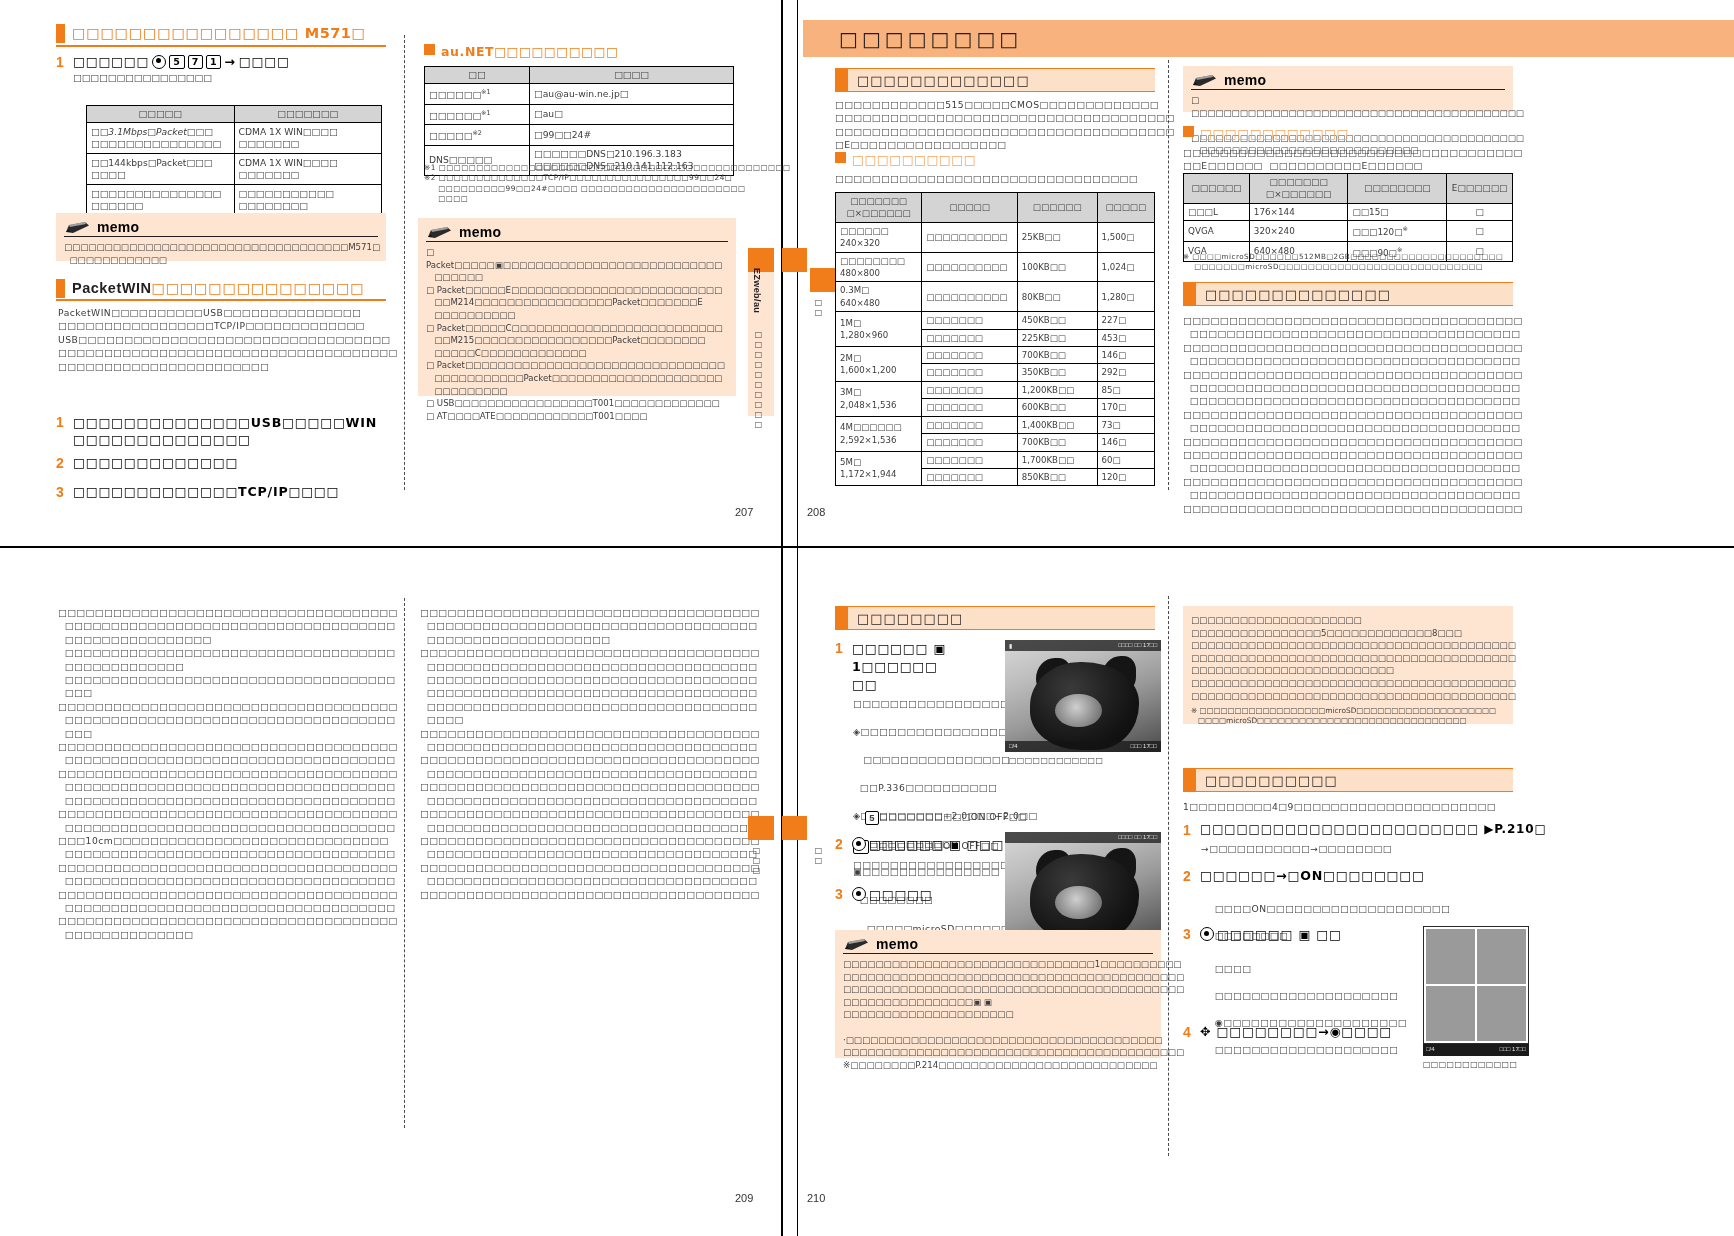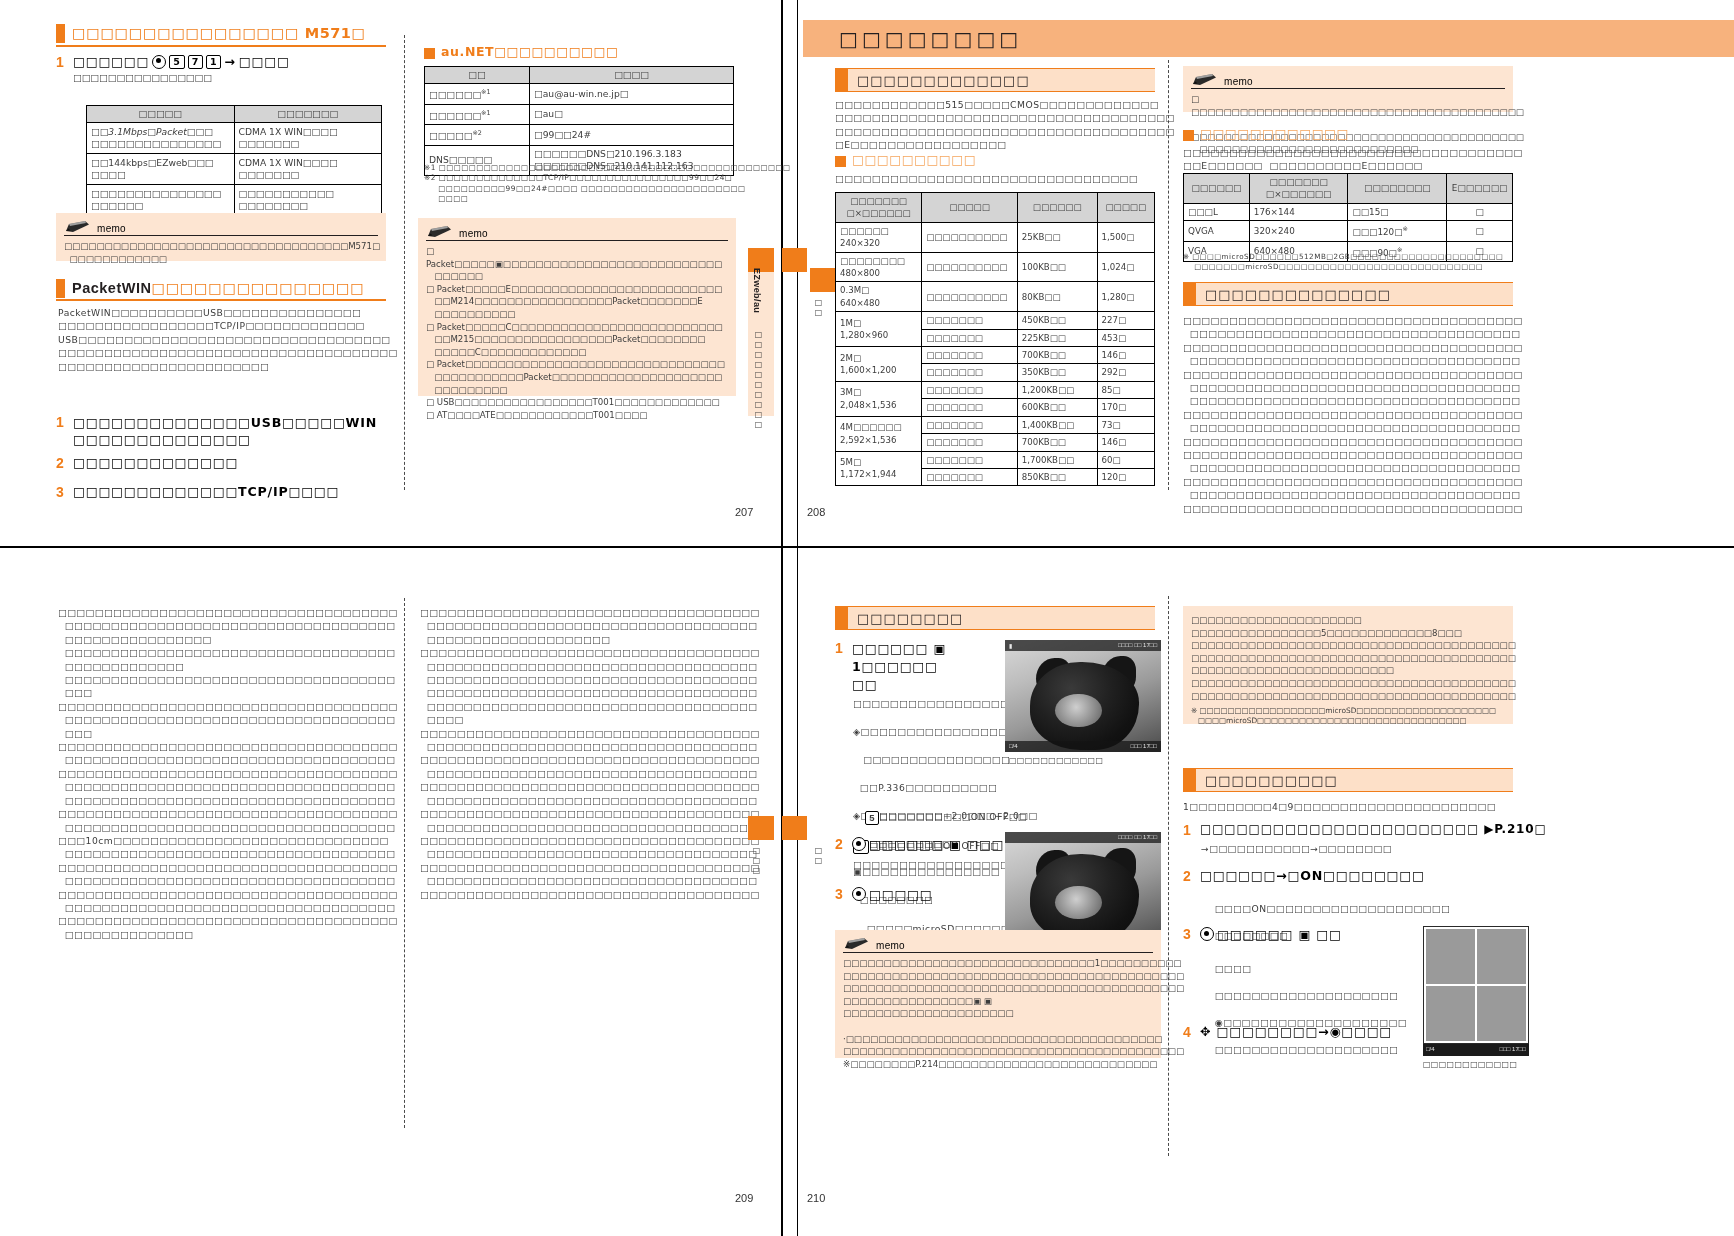--- a/index.html
+++ b/index.html
@@ -18,38 +18,38 @@
   .sechead .txt{font-size:14.5px;font-weight:bold;color:#f07d1a;white-space:pre;letter-spacing:.5px;}
   .sechead .rule{position:absolute;left:0;bottom:-3px;height:1.6px;background:#f07d1a;}
   
   .barhead{position:absolute;background:#fde0c8;border-top:1.6px solid #f07d1a;border-bottom:1.6px solid #f07d1a;display:flex;align-items:center;box-sizing:border-box;}
   .barhead .tick{width:13px;align-self:stretch;background:#f07d1a;flex:0 0 auto;}
   .barhead .txt{font-size:13px;font-weight:bold;color:#231f20;white-space:pre;letter-spacing:1px;padding-left:9px;}
   
   .banner{position:absolute;background:#f7b27d;display:flex;align-items:center;box-sizing:border-box;}
   .banner .txt{font-size:20px;font-weight:bold;color:#231f20;letter-spacing:4px;white-space:pre;padding-left:36px;}
   
-  .sqhead{position:absolute;display:flex;align-items:flex-end;}
+  .sqhead{position:absolute;display:flex;align-items:flex-start;}
   .sqhead .sq{width:11px;height:11px;background:#f07d1a;margin-right:6px;flex:0 0 auto;}
   .sqhead .txt{font-size:12.5px;font-weight:bold;color:#f5a55d;white-space:pre;letter-spacing:.6px;}
   .sqhead.dark .txt{color:#f07d1a;}
   
   .step{position:absolute;display:flex;}
   .step .n{font-size:14px;font-weight:bold;color:#f07d1a;width:17px;flex:0 0 auto;}
   .step .s{font-size:12.6px;font-weight:bold;color:#000;white-space:pre;letter-spacing:.8px;}
   
   table.tbl{position:absolute;border-collapse:collapse;font-size:9.2px;color:#3c3c3c;}
   table.tbl th,table.tbl td{border:1.1px solid #000;padding:2px 4px;text-align:left;vertical-align:middle;line-height:12.4px;font-weight:normal;}
   table.tbl th{background:#d4d4d4;text-align:center;}
   table.tbl td.c{text-align:center;}
   
   .memo{position:absolute;background:#fde5d2;box-sizing:border-box;padding:6px 8px 7px 8px;}
   .memo .mh{display:flex;align-items:flex-end;border-bottom:1.4px solid #231f20;padding-bottom:1px;margin-bottom:4px;}
   .memo .mh .pencil{width:30px;height:15px;margin-right:3px;flex:0 0 auto;}
-  .memo .mh .lbl{font-size:10px;font-weight:normal;color:#000;letter-spacing:.3px;}
+  .memo .mh .lbl{font-size:14px;font-weight:bold;color:#000;letter-spacing:.3px;}
   .memo .mb{font-size:8.6px;line-height:12.6px;color:#3c3c3c;white-space:pre-wrap;}
   
   .key{display:inline-block;border:1.2px solid #000;border-radius:2px;padding:0 3px;font-size:9.5px;font-weight:bold;line-height:12px;vertical-align:-1px;background:#fff;}
   .keyc{display:inline-block;width:12px;height:12px;border:1.4px solid #000;border-radius:50%;vertical-align:-2px;position:relative;background:#fff;}
   .keyc::after{content:"";position:absolute;left:2.6px;top:2.6px;width:5px;height:5px;border-radius:50%;background:#000;}
   
   .pgno{position:absolute;font-size:11px;color:#333;font-weight:normal;text-align:center;}
   
   .sidetab{position:absolute;background:#fde5d2;}
   .sidemark{position:absolute;background:#f07d1a;}
@@ -114,21 +114,21 @@
     </tr>
       </thead>
     <tbody>
       <tr>
         <td class="tofu" style="white-space:pre-line;height:26px;font-style:italic;">□□3.1Mbps□Packet□□□
 □□□□□□□□□□□□□□□</td>
         <td class="tofu" style="white-space:pre-line;">CDMA 1X WIN□□□□
 □□□□□□□</td>
       </tr>
       <tr>
-        <td class="tofu" style="white-space:pre-line;height:26px;">□□144kbps□EZweb□□□
+        <td class="tofu" style="white-space:pre-line;height:26px;">□□144kbps□Packet□□□
 □□□□</td>
         <td class="tofu" style="white-space:pre-line;">CDMA 1X WIN□□□□
 □□□□□□□</td>
       </tr>
       <tr>
         <td class="tofu" style="white-space:pre-line;height:26px;">□□□□□□□□□□□□□□□
 □□□□□□</td>
         <td class="tofu" style="white-space:pre-line;">□□□□□□□□□□□
 □□□□□□□□</td>
       </tr>

